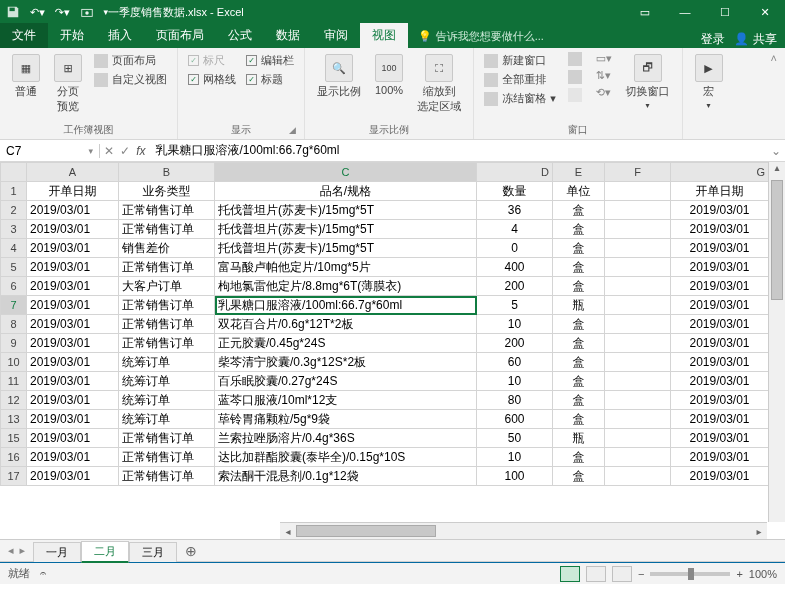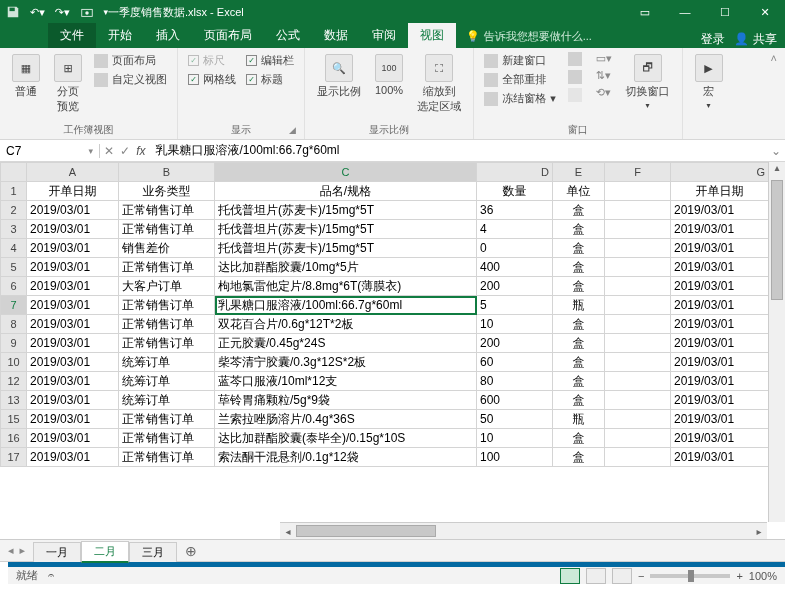--- a/index.html
+++ b/index.html
@@ -10,21 +10,21 @@
 .titlebar-left { display: flex; align-items: center; gap: 8px; padding-left: 6px; }
 .titlebar-left .qat { display: flex; gap: 10px; align-items: center; }
 .titlebar-center { flex: 1; text-align: left; }
 .titlebar-right { display: flex; }
 .win-btn { width: 40px; height: 24px; display: flex; align-items: center; justify-content: center; }
 .qat-icon { width: 14px; height: 14px; display: inline-block; opacity: .9; }
 
 
 .tabs { background: #0f7038; height: 24px; display: flex; align-items: flex-end; color: #fff; font-size: 12px; }
 .tab { padding: 4px 12px; cursor: pointer; }
-.tab.file { background: #0b5a2c; margin-left: 48px; }
+.tab.file { background: #0b5a2c; }
 .tab.active { background: #f3f3f3; color: #107c41; }
 .tell-me { color: #cde9d8; padding: 4px 10px; font-size: 11px; display: flex; align-items: center; gap: 4px; }
 .right-tabs { margin-left: auto; display: flex; align-items: center; padding-right: 8px; gap: 10px; }
 
 
 .ribbon { background: #f3f3f3; border-bottom: 1px solid #d7d7d7; height: 92px; display: flex; font-size: 11px; color: #444; }
 .ribbon-group { border-right: 1px solid #e1e1e1; padding: 4px 8px 2px; display: flex; flex-direction: column; }
 .rg-body { flex: 1; display: flex; align-items: flex-start; gap: 6px; }
 .rg-label { text-align: center; font-size: 10px; color: #666; padding-top: 2px; position: relative; }
 .rg-label .dlg { position: absolute; right: 0; bottom: 2px; font-size: 9px; color: #888; }
@@ -48,42 +48,42 @@
 .grid-wrap { position: relative; height: 378px; overflow: hidden; border-bottom: 1px solid #ccc; }
 .grid { border-collapse: collapse; font-size: 12px; color: #000; table-layout: fixed; }
 .grid th, .grid td { border: 1px solid #d4d4d4; height: 19px; padding: 0 3px; overflow: hidden; white-space: nowrap; }
 .col-hdr { background: #e6e6e6; text-align: center; font-weight: normal; color: #444; font-size: 11px; }
 .row-hdr { background: #e6e6e6; text-align: center; font-weight: normal; color: #444; width: 26px; font-size: 11px; }
 .corner { background: #e6e6e6; width: 26px; }
 .data-hdr td { font-weight: normal; text-align: center; background: #fff; }
 .col-a { width: 92px; } .col-b { width: 96px; } .col-c { width: 262px; }
 .col-d { width: 76px; text-align: right; } .col-e { width: 52px; text-align: center; }
 .col-f { width: 66px; } .col-g { width: 98px; text-align: right; }
-td.num { text-align: left; } td.ctr { text-align: center; }
+td.num { text-align: center; } td.ctr { text-align: center; }
 .sel-cell { outline: 2px solid #107c41; outline-offset: -2px; }
 .hl-col, .hl-row { background: #d2d2d2 !important; color: #107c41; }
 
 
 .hscroll { position: absolute; bottom: 0; left: 280px; right: 18px; height: 17px; background: #f0f0f0; border-top: 1px solid #ccc; display: flex; align-items: center; }
 .hscroll .arrow { width: 16px; text-align: center; color: #666; font-size: 10px; }
 .hscroll .track { flex: 1; position: relative; height: 100%; }
 .hscroll .thumb { position: absolute; left: 0; top: 2px; width: 140px; height: 12px; background: #c8c8c8; border: 1px solid #aaa; }
 .vscroll { position: absolute; top: 0; right: 0; width: 17px; bottom: 17px; background: #f0f0f0; border-left: 1px solid #ccc; }
 .vscroll .arrow { height: 16px; text-align: center; color: #666; font-size: 10px; }
 .vscroll .thumb { position: absolute; top: 18px; left: 2px; width: 12px; height: 120px; background: #c8c8c8; border: 1px solid #aaa; }
 
 
 .sheettabs { height: 22px; background: #f3f3f3; border-bottom: 1px solid #d0d0d0; display: flex; align-items: center; font-size: 11px; }
 .sheet-nav { display: flex; gap: 6px; padding: 0 8px; color: #888; }
 .sheet { padding: 2px 12px; border: 1px solid #ccc; border-bottom: none; background: #efefef; margin-top: 2px; }
 .sheet.active { background: #fff; border-bottom: 2px solid #107c41; color: #107c41; }
 .sheet-add { padding: 0 8px; color: #666; font-size: 14px; }
 
 
-.status { height: 22px; background: #f3f3f3; display: flex; align-items: center; font-size: 11px; color: #555; padding: 0 8px; border-top: 5px solid #0369a1; margin-left: 8px; }
+.status { height: 22px; background: #f3f3f3; display: flex; align-items: center; font-size: 11px; color: #555; padding: 0 8px; border-top: 1px solid #0369a1; }
 .status .right { margin-left: auto; display: flex; align-items: center; gap: 6px; }
 .view-btn { width: 20px; height: 16px; border: 1px solid #c0c0c0; background: #eee; display: inline-block; }
 .view-btn.on { background: #cde9d8; border-color: #107c41; }
 .zoom-slider { width: 80px; height: 4px; background: #c8c8c8; position: relative; }
 .zoom-slider .knob { position: absolute; left: 38px; top: -4px; width: 6px; height: 12px; background: #888; }
 </style>
 </head>
 <body>
 
 <div class="titlebar">
@@ -310,21 +310,21 @@
           <td class="col-c">托伐普坦片(苏麦卡)/15mg*5T</td>
           <td class="col-d num">0</td>
           <td class="col-e ctr">盒</td>
           <td class="col-f"></td>
           <td class="col-g num">2019/03/01</td>
         </tr>
         <tr>
           <th class="row-hdr">5</th>
           <td class="col-a">2019/03/01</td>
           <td class="col-b">正常销售订单</td>
-          <td class="col-c">达比加群酯胶囊/10mg*5片</td>
+          <td class="col-c">富马酸卢帕他定片/10mg*5片</td>
           <td class="col-d num">400</td>
           <td class="col-e ctr">盒</td>
           <td class="col-f"></td>
           <td class="col-g num">2019/03/01</td>
         </tr>
         <tr>
           <th class="row-hdr">6</th>
           <td class="col-a">2019/03/01</td>
           <td class="col-b">大客户订单</td>
           <td class="col-c">枸地氯雷他定片/8.8mg*6T(薄膜衣)</td>
@@ -362,20 +362,30 @@
           <td class="col-e ctr">盒</td>
           <td class="col-f"></td>
           <td class="col-g num">2019/03/01</td>
         </tr>
         <tr>
           <th class="row-hdr">10</th>
           <td class="col-a">2019/03/01</td>
           <td class="col-b">统筹订单</td>
           <td class="col-c">柴芩清宁胶囊/0.3g*12S*2板</td>
           <td class="col-d num">60</td>
+          <td class="col-e ctr">盒</td>
+          <td class="col-f"></td>
+          <td class="col-g num">2019/03/01</td>
+        </tr>
+        <tr>
+          <th class="row-hdr">11</th>
+          <td class="col-a">2019/03/01</td>
+          <td class="col-b">统筹订单</td>
+          <td class="col-c">百乐眠胶囊/0.27g*24S</td>
+          <td class="col-d num">10</td>
           <td class="col-e ctr">盒</td>
           <td class="col-f"></td>
           <td class="col-g num">2019/03/01</td>
         </tr>
         <tr>
           <th class="row-hdr">12</th>
           <td class="col-a">2019/03/01</td>
           <td class="col-b">统筹订单</td>
           <td class="col-c">蓝芩口服液/10ml*12支</td>
           <td class="col-d num">80</td>

